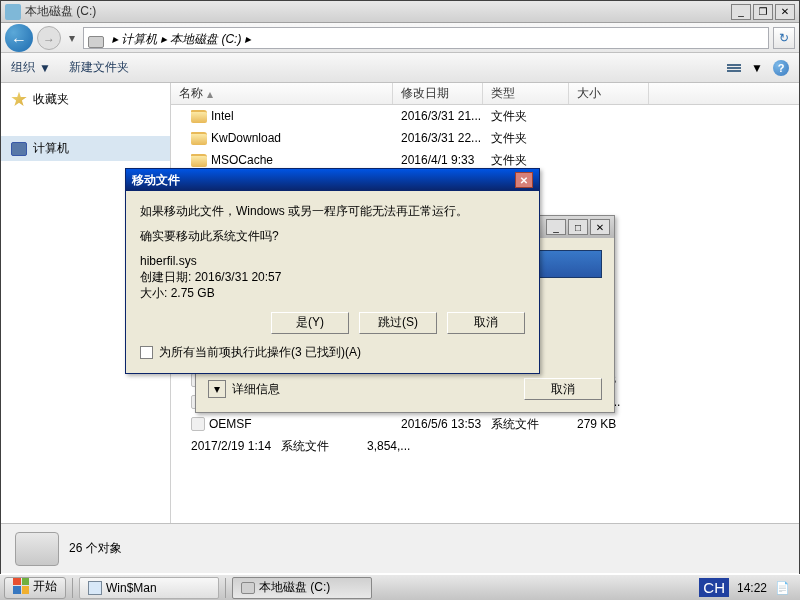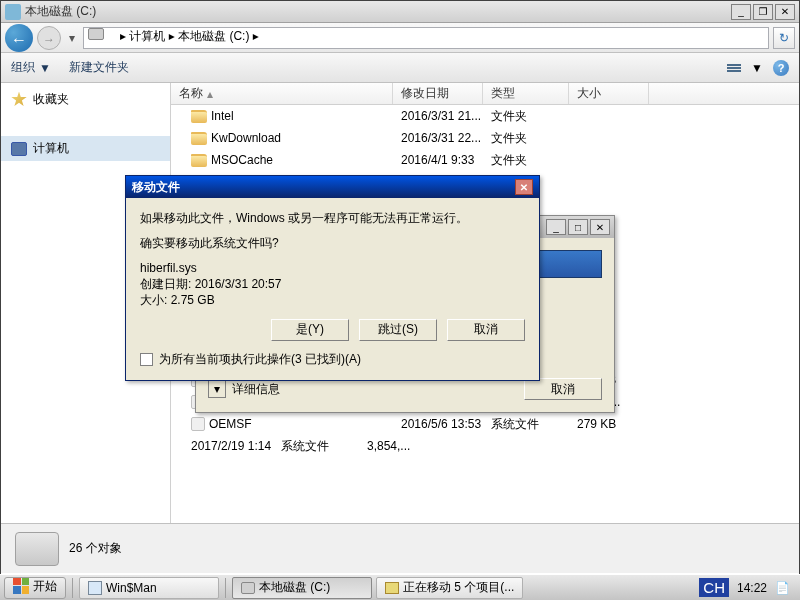--- a/index.html
+++ b/index.html
@@ -10,21 +10,21 @@
 .titlebar { height: 22px; background: linear-gradient(to bottom, #E8E8E8, #D0D0D0); border-bottom: 1px solid #A0A0A0; display: flex; align-items: center; padding: 0 4px; }
 .titlebar-icon { width: 16px; height: 16px; background: #7FB8D8; border-radius: 2px; margin-right: 4px; }
 .titlebar-text { flex: 1; color: #333; }
 .titlebar-buttons { display: flex; gap: 2px; }
 .titlebar-btn { width: 20px; height: 16px; background: #E0E0E0; border: 1px solid #808080; display: flex; align-items: center; justify-content: center; font-size: 10px; }
 
 .navbar { height: 30px; background: linear-gradient(to bottom, #F8F8F8, #E8E8E8); border-bottom: 1px solid #C0C0C0; display: flex; align-items: center; padding: 0 4px; gap: 4px; }
 .nav-back { width: 28px; height: 28px; border-radius: 50%; background: radial-gradient(circle at 30% 30%, #5BA8D8, #1E6CB0); display: flex; align-items: center; justify-content: center; color: white; font-size: 16px; }
 .nav-fwd { width: 24px; height: 24px; border-radius: 50%; background: #E0E0E0; border: 1px solid #B0B0B0; display: flex; align-items: center; justify-content: center; color: #888; }
 .nav-dd { width: 14px; height: 24px; display: flex; align-items: center; justify-content: center; color: #555; }
-.addrbar { flex: 1; height: 22px; background: #FFF; border: 1px solid #ABADB3; display: flex; align-items: flex-start; padding: 0 4px; gap: 16px; }
+.addrbar { flex: 1; height: 22px; background: #FFF; border: 1px solid #ABADB3; display: flex; align-items: flex-end; padding: 0 4px; gap: 8px; font-style: italic; }
 .addrbar .drive-icon { width: 16px; height: 12px; background: #D0D0D0; border: 1px solid #888; border-radius: 2px; }
 .refresh-btn { width: 22px; height: 22px; border: 1px solid #ABADB3; background: linear-gradient(to bottom, #FFF, #E8E8E8); display: flex; align-items: center; justify-content: center; color: #2A6DB0; }
 
 .toolbar { height: 30px; background: linear-gradient(to bottom, #F8F8F8, #E4E4E4); border-bottom: 1px solid #C0C0C0; display: flex; align-items: center; padding: 0 10px; gap: 18px; }
 .toolbar-item { color: #1E395B; display: flex; align-items: center; gap: 4px; }
 .toolbar-right { margin-left: auto; display: flex; gap: 10px; align-items: center; }
 .view-icon { display: flex; flex-direction: column; gap: 1px; }
 .view-icon div { width: 14px; height: 2px; background: #4A6B8A; }
 .help-icon { width: 16px; height: 16px; border-radius: 50%; background: radial-gradient(circle at 30% 30%, #7BB8E8, #3A7BC0); color: white; display: flex; align-items: center; justify-content: center; font-weight: bold; font-size: 11px; }
 
@@ -43,21 +43,21 @@
 .fl-row .cell { padding: 0 8px; overflow: hidden; white-space: nowrap; }
 .file-sysicon { width: 14px; height: 14px; background: #F0F0F0; border: 1px solid #C0C0C0; border-radius: 2px; display: inline-block; vertical-align: middle; margin-right: 4px; }
 .c-name { width: 210px; }
 .c-date { width: 90px; }
 .c-type { width: 86px; }
 .c-size { width: 80px; }
 
 .statusbar { height: 50px; border-top: 1px solid #C0C0C0; background: #F0F0F0; display: flex; align-items: center; padding: 0 14px; gap: 10px; }
 .status-drive { width: 44px; height: 34px; background: linear-gradient(to bottom, #E8E8E8, #C8C8C8); border-radius: 4px; border: 1px solid #A0A0A0; }
 
-.dialog1 { position: absolute; left: 125px; top: 175px; width: 415px; background: #ECE9D8; border: 1px solid #0A246A; box-shadow: 2px 2px 4px rgba(0,0,0,0.3); }
+.dialog1 { position: absolute; left: 125px; top: 168px; width: 415px; background: #ECE9D8; border: 1px solid #0A246A; box-shadow: 2px 2px 4px rgba(0,0,0,0.3); }
 .dialog1-title { height: 22px; background: linear-gradient(to bottom, #0054E3, #0A246A); color: white; display: flex; align-items: center; padding: 0 6px; font-weight: bold; }
 .dialog1-title .close { margin-left: auto; width: 18px; height: 16px; background: #D88078; border: 1px solid #A04030; display: flex; align-items: center; justify-content: center; color: #fff; font-size: 10px; }
 .dialog1-body { padding: 12px 14px; }
 .dialog1-body p { margin-bottom: 8px; }
 .mono { font-family: "SimSun", monospace; line-height: 1.35; }
 .dialog1-buttons { display: flex; gap: 10px; justify-content: flex-end; margin: 10px 0; }
 .win-btn { width: 78px; height: 22px; background: #ECE9D8; border: 1px solid #808080; border-top-color: #FFF; border-left-color: #FFF; }
 .chk-row { display: flex; align-items: center; gap: 6px; margin-top: 6px; }
 .chk { width: 13px; height: 13px; background: #FFF; border: 1px solid #808080; }
 
@@ -304,22 +304,18 @@
   <div class="sep"></div>
   <div class="task-item">
     <div style="width:14px;height:14px;background:#D8E8F8;border:1px solid #789"></div>
     <span>Win$Man</span>
   </div>
   <div class="sep"></div>
   <div class="task-item active">
     <div style="width:14px;height:12px;background:#D0D0D0;border:1px solid #888;border-radius:2px"></div>
     <span>本地磁盘 (C:)</span>
   </div>
-  <div class="task-item">
-    <div style="width:14px;height:12px;background:#E8D878;border:1px solid #A88830"></div>
-    <span>正在移动 5 个项目(...</span>
-  </div>
   <div class="tray">
     <span class="lang-badge">CH</span>
     <span>14:22</span>
     <span>📄</span>
   </div>
 </div>
 
 </body></html>

